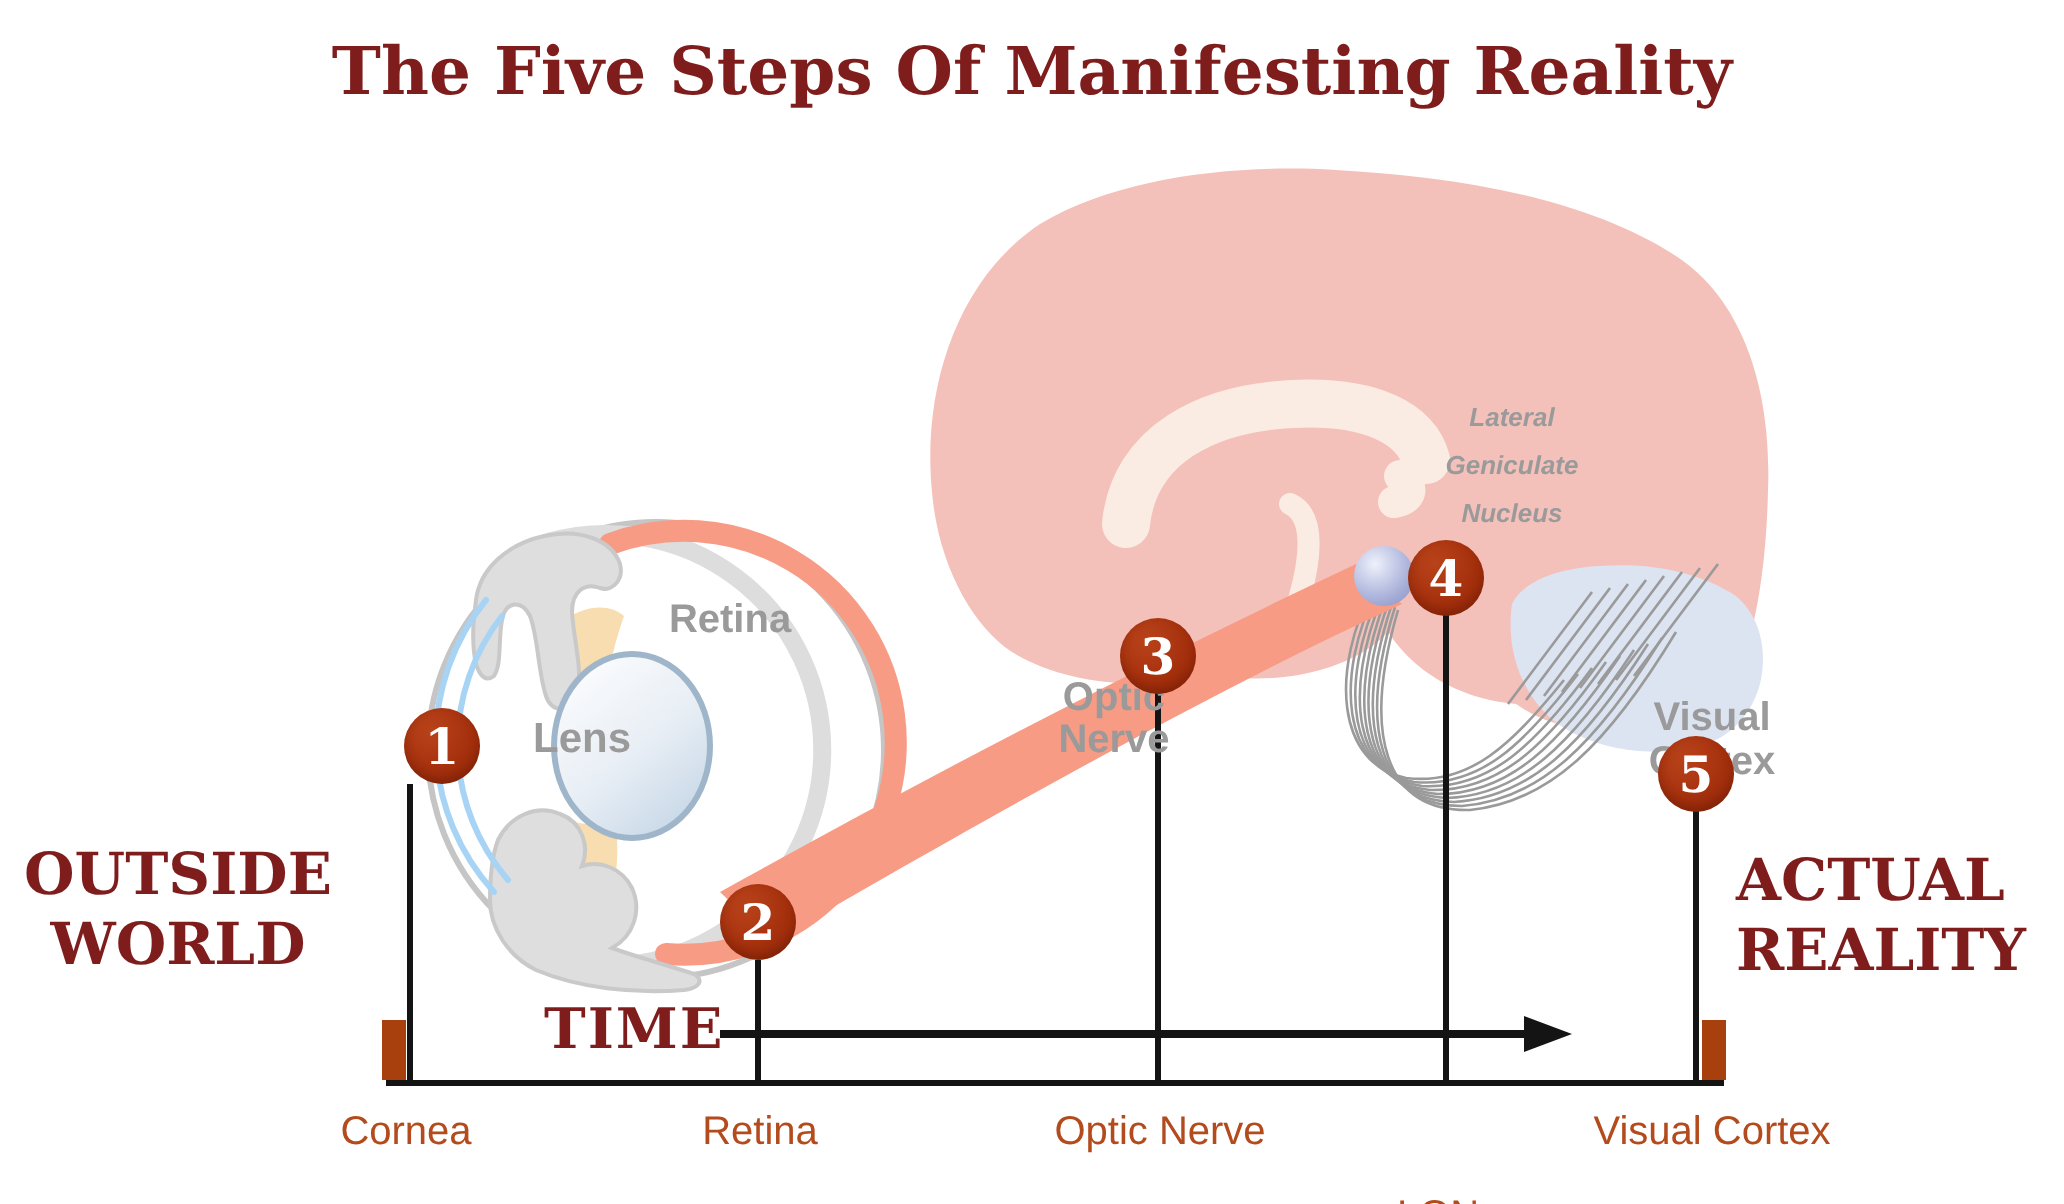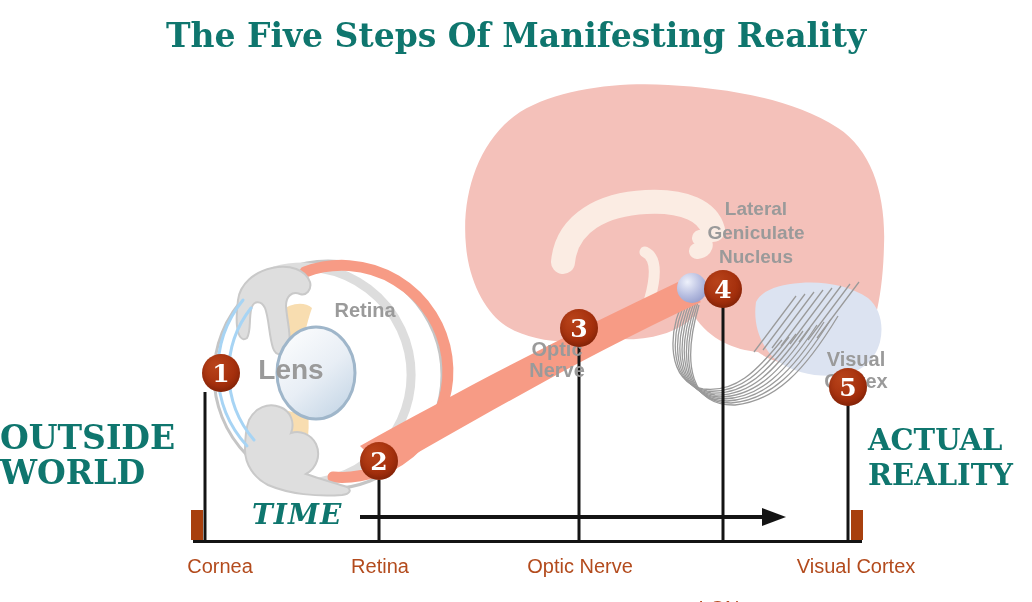--- a/index.html
+++ b/index.html
@@ -3,36 +3,36 @@
 <meta charset="utf-8">
 <style>
   html,body{margin:0;padding:0;background:#fff;}
   #stage{
     position:relative;width:1032px;height:602px;background:#ffffff;
     overflow:hidden;font-family:"Liberation Sans",sans-serif;
   }
   #artwork{position:absolute;left:0;top:0;}
   .txt{position:absolute;white-space:pre-line;}
   .display{
-    font-family:"DejaVu Serif",serif;font-weight:bold;color:#0f766e;
+    font-family:"DejaVu Serif",serif;font-weight:bold;color:#7f1d1d;
   }
   .page-title{
     left:0;top:16px;width:1032px;text-align:center;
     font-size:33px;letter-spacing:0px;
   }
-  .caption-left{left:0;top:420px;width:178px;text-align:left;
-    font-size:33px;line-height:35px;}
+  .caption-left{left:0;top:420px;width:178px;text-align:center;
+    font-size:29px;line-height:35px;}
   .caption-right{left:868px;top:423px;width:170px;text-align:left;
     font-size:29px;line-height:35px;}
-  .time{left:252px;top:498px;font-size:28px;letter-spacing:1px;font-style:italic;}
+  .time{left:272px;top:498px;font-size:28px;letter-spacing:1px;}
   .anat{
     font-weight:bold;color:#9a9a9a;text-align:center;
     transform:translateX(-50%);line-height:21px;font-size:20px;
   }
-  .anat.lgn{line-height:24px;font-size:19px;}
+  .anat.lgn{line-height:24px;font-size:13px;font-style:italic;}
   .anat.vc{line-height:22px;}
   .badge{
     position:absolute;width:38px;height:38px;border-radius:50%;
     background:radial-gradient(circle at 35% 30%, #b8431a 0%, #a5300d 55%, #8f2607 100%);
     color:#ffffff;display:flex;align-items:center;justify-content:center;
     font-family:"DejaVu Serif",serif;font-weight:bold;font-size:25px;
     box-shadow:inset 0 -3px 5px rgba(60,10,0,0.25);
   }
   .axis-label{
     position:absolute;top:555px;transform:translateX(-50%);
@@ -151,21 +151,21 @@
 
   <div class="txt display page-title">The Five Steps Of Manifesting Reality</div>
 
   <div class="txt display caption-left">OUTSIDE
 WORLD</div>
   <div class="txt display caption-right">ACTUAL
 REALITY</div>
   <div class="txt display time">TIME</div>
 
   <div class="txt anat" style="left:365px;top:300px;">Retina</div>
-  <div class="txt anat" style="left:291px;top:359px;font-size:28px;">Lens</div>
+  <div class="txt anat" style="left:291px;top:359px;font-size:21px;">Lens</div>
   <div class="txt anat" style="left:528px;top:339px;margin-left:29px;">Optic
 Nerve</div>
   <div class="txt anat lgn" style="left:756px;top:197px;">Lateral
 Geniculate
 Nucleus</div>
   <div class="txt anat vc" style="left:856px;top:316px;margin-top:32px;">Visual
 Cortex</div>
 
   <div class="badge" style="left:202px;top:354px;">
     <span>1</span>
@@ -176,19 +176,19 @@
   <div class="badge" style="left:560px;top:309px;">
     <span>3</span>
   </div>
   <div class="badge" style="left:704px;top:270px;">
     <span>4</span>
   </div>
   <div class="badge" style="left:829px;top:368px;">
     <span>5</span>
   </div>
 
-  <div class="axis-label" style="left:220px;">Cornea</div>
+  <div class="axis-label" style="left:203px;">Cornea</div>
   <div class="axis-label" style="left:380px;">Retina</div>
   <div class="axis-label" style="left:580px;">Optic Nerve</div>
   <div class="axis-label" style="left:719px;margin-top:42px;">LGN</div>
   <div class="axis-label" style="left:856px;">Visual Cortex</div>
 
 </div>
 
 </body></html>

